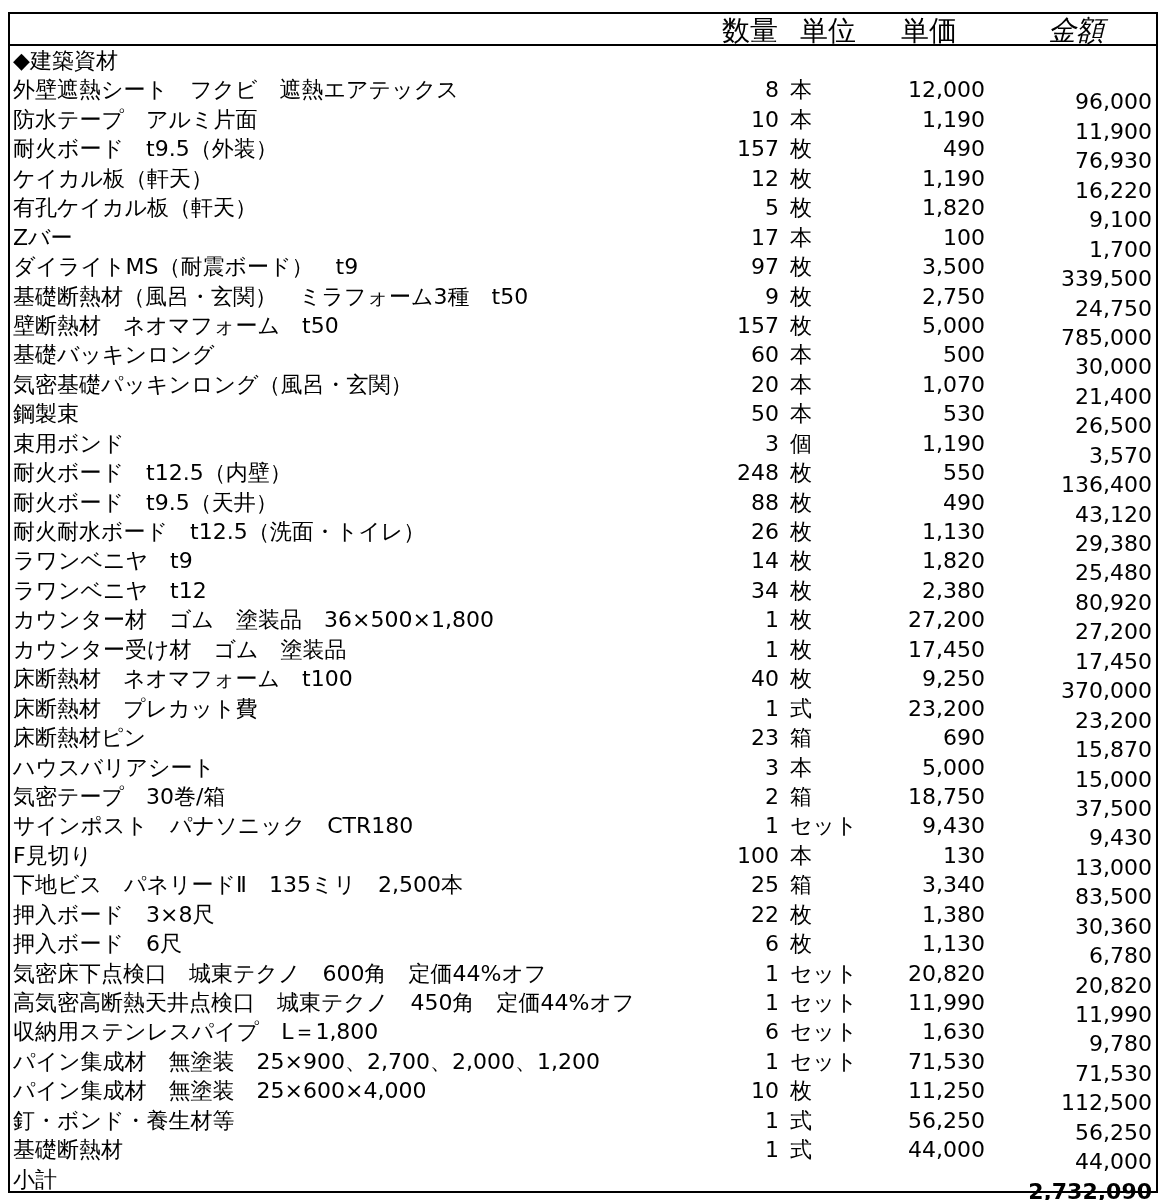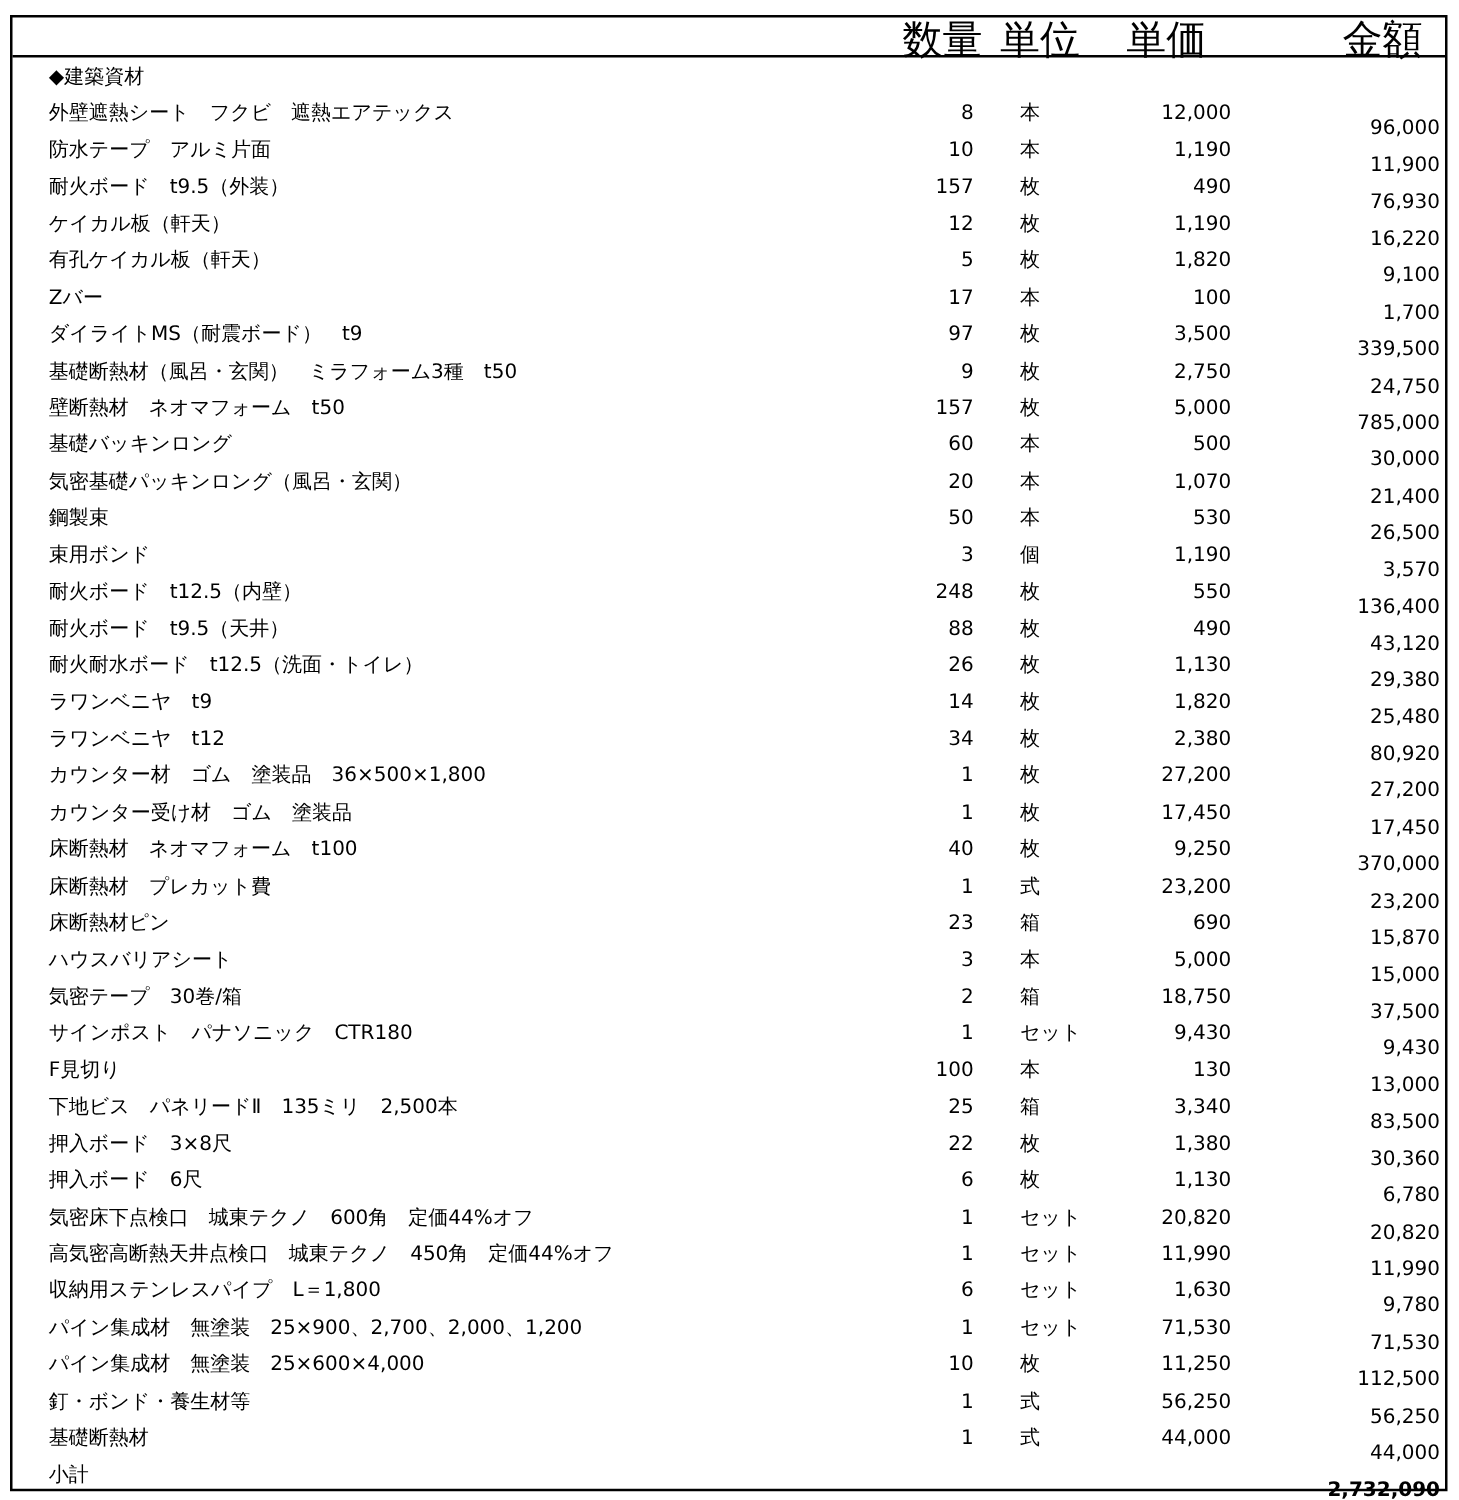--- a/index.html
+++ b/index.html
@@ -2,39 +2,39 @@
 <html><head>
 <meta charset="utf-8">
 <style>
   html, body { margin:0; padding:0; background:#ffffff; }
   body { width:1167px; height:1200px; position:relative; overflow:hidden;
          font-family:"DejaVu Sans", "Liberation Sans", sans-serif; color:#000; }
   .sheet { position:absolute; left:8px; top:12px; width:1146px; height:1177px;
            border:2px solid #000; box-sizing:content-box; }
   .header { position:absolute; left:0; top:0; width:1146px; height:30px;
             border-bottom:2px solid #000; }
-  .hcell { position:absolute; top:0; height:30px; line-height:34px; font-size:32px; white-space:nowrap; }
+  .hcell { position:absolute; top:0; height:30px; line-height:34px; font-size:28px; white-space:nowrap; }
   .rows { position:absolute; left:0; top:32px; width:1146px; }
-  .row { position:relative; height:29.45px; line-height:29px; font-size:16px; white-space:nowrap;margin-left:26px; }
+  .row { position:relative; height:29.45px; line-height:29px; font-size:22px; white-space:nowrap; }
   .c-name { position:absolute; left:3px; top:0; }
   .c-qty { position:absolute; right:377px; top:0; text-align:right; }
   .c-unit { position:absolute; left:780px; top:0; }
   .c-price { position:absolute; right:171px; top:0; text-align:center; }
   .c-amount { position:absolute; right:4px; top:12px; text-align:left; }
   .bold { font-weight:bold; }
 </style>
 </head>
 <body>
 
 <div class="sheet">
   <div class="header">
     <span class="hcell" style="left:712px;">数量</span>
     <span class="hcell" style="left:790px;">単位</span>
     <span class="hcell" style="left:891px;">単価</span>
-    <span class="hcell" style="left:1064px;">金額</span>
+    <span class="hcell" style="left:1038px;font-style:italic;">金額</span>
   </div>
 
   <div class="rows" id="rows">
     <div class="row">
       <span class="c-name">◆建築資材</span>
     </div>
 
     <div id="item-rows">
         <div class="row">
           <span class="c-name">外壁遮熱シート　フクビ　遮熱エアテックス</span>

